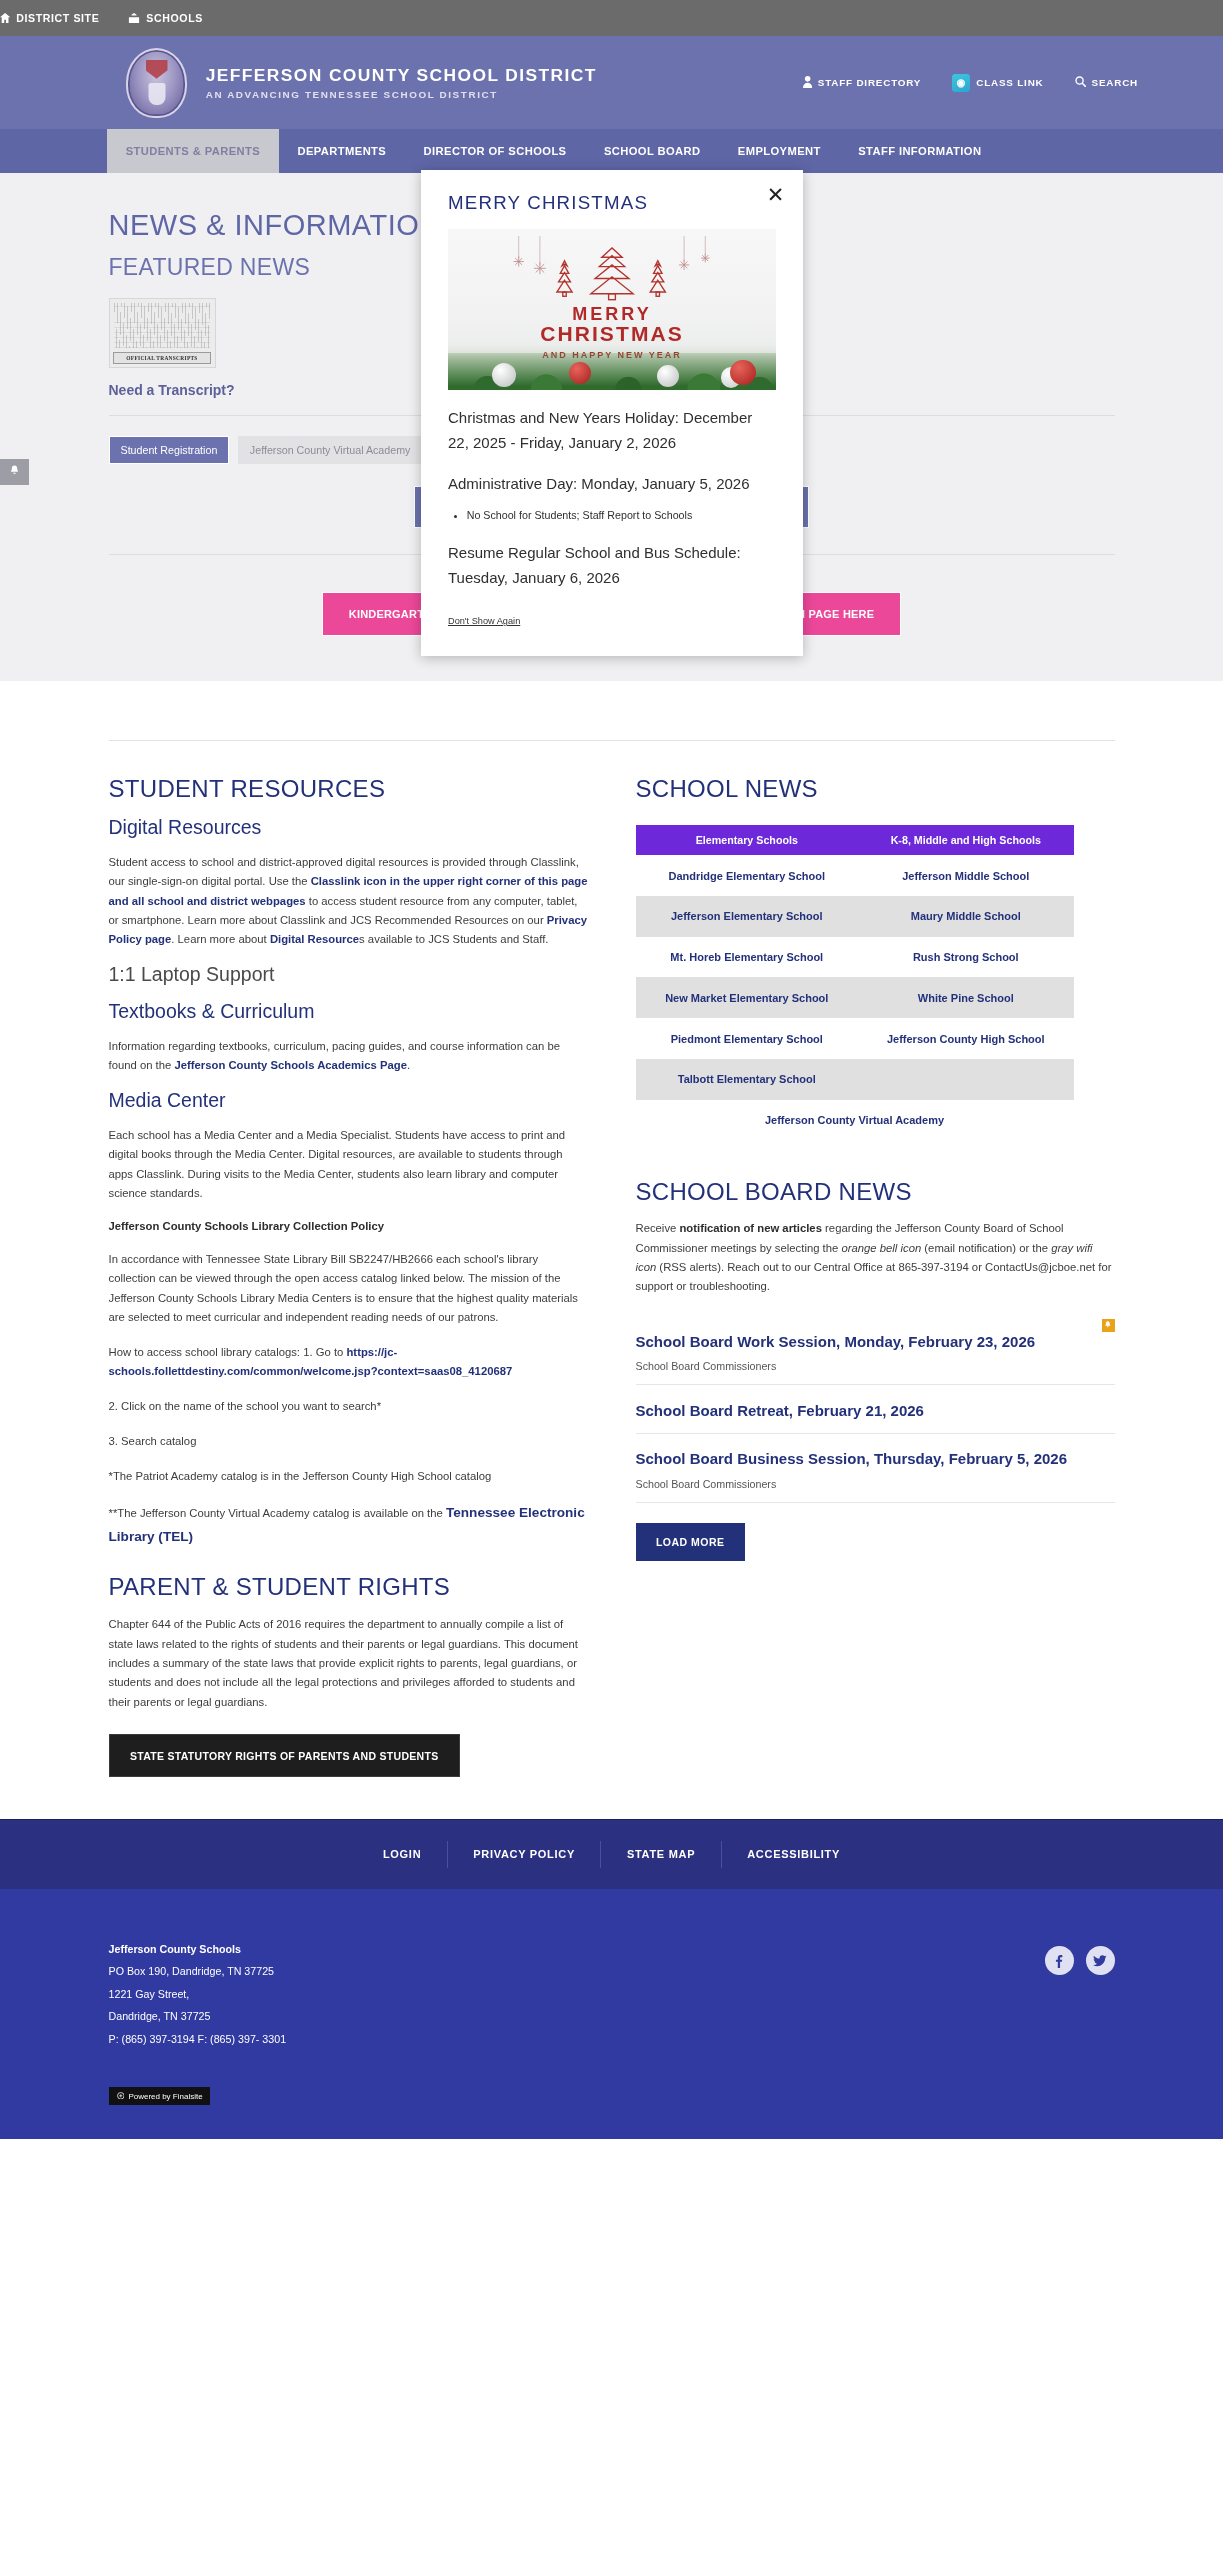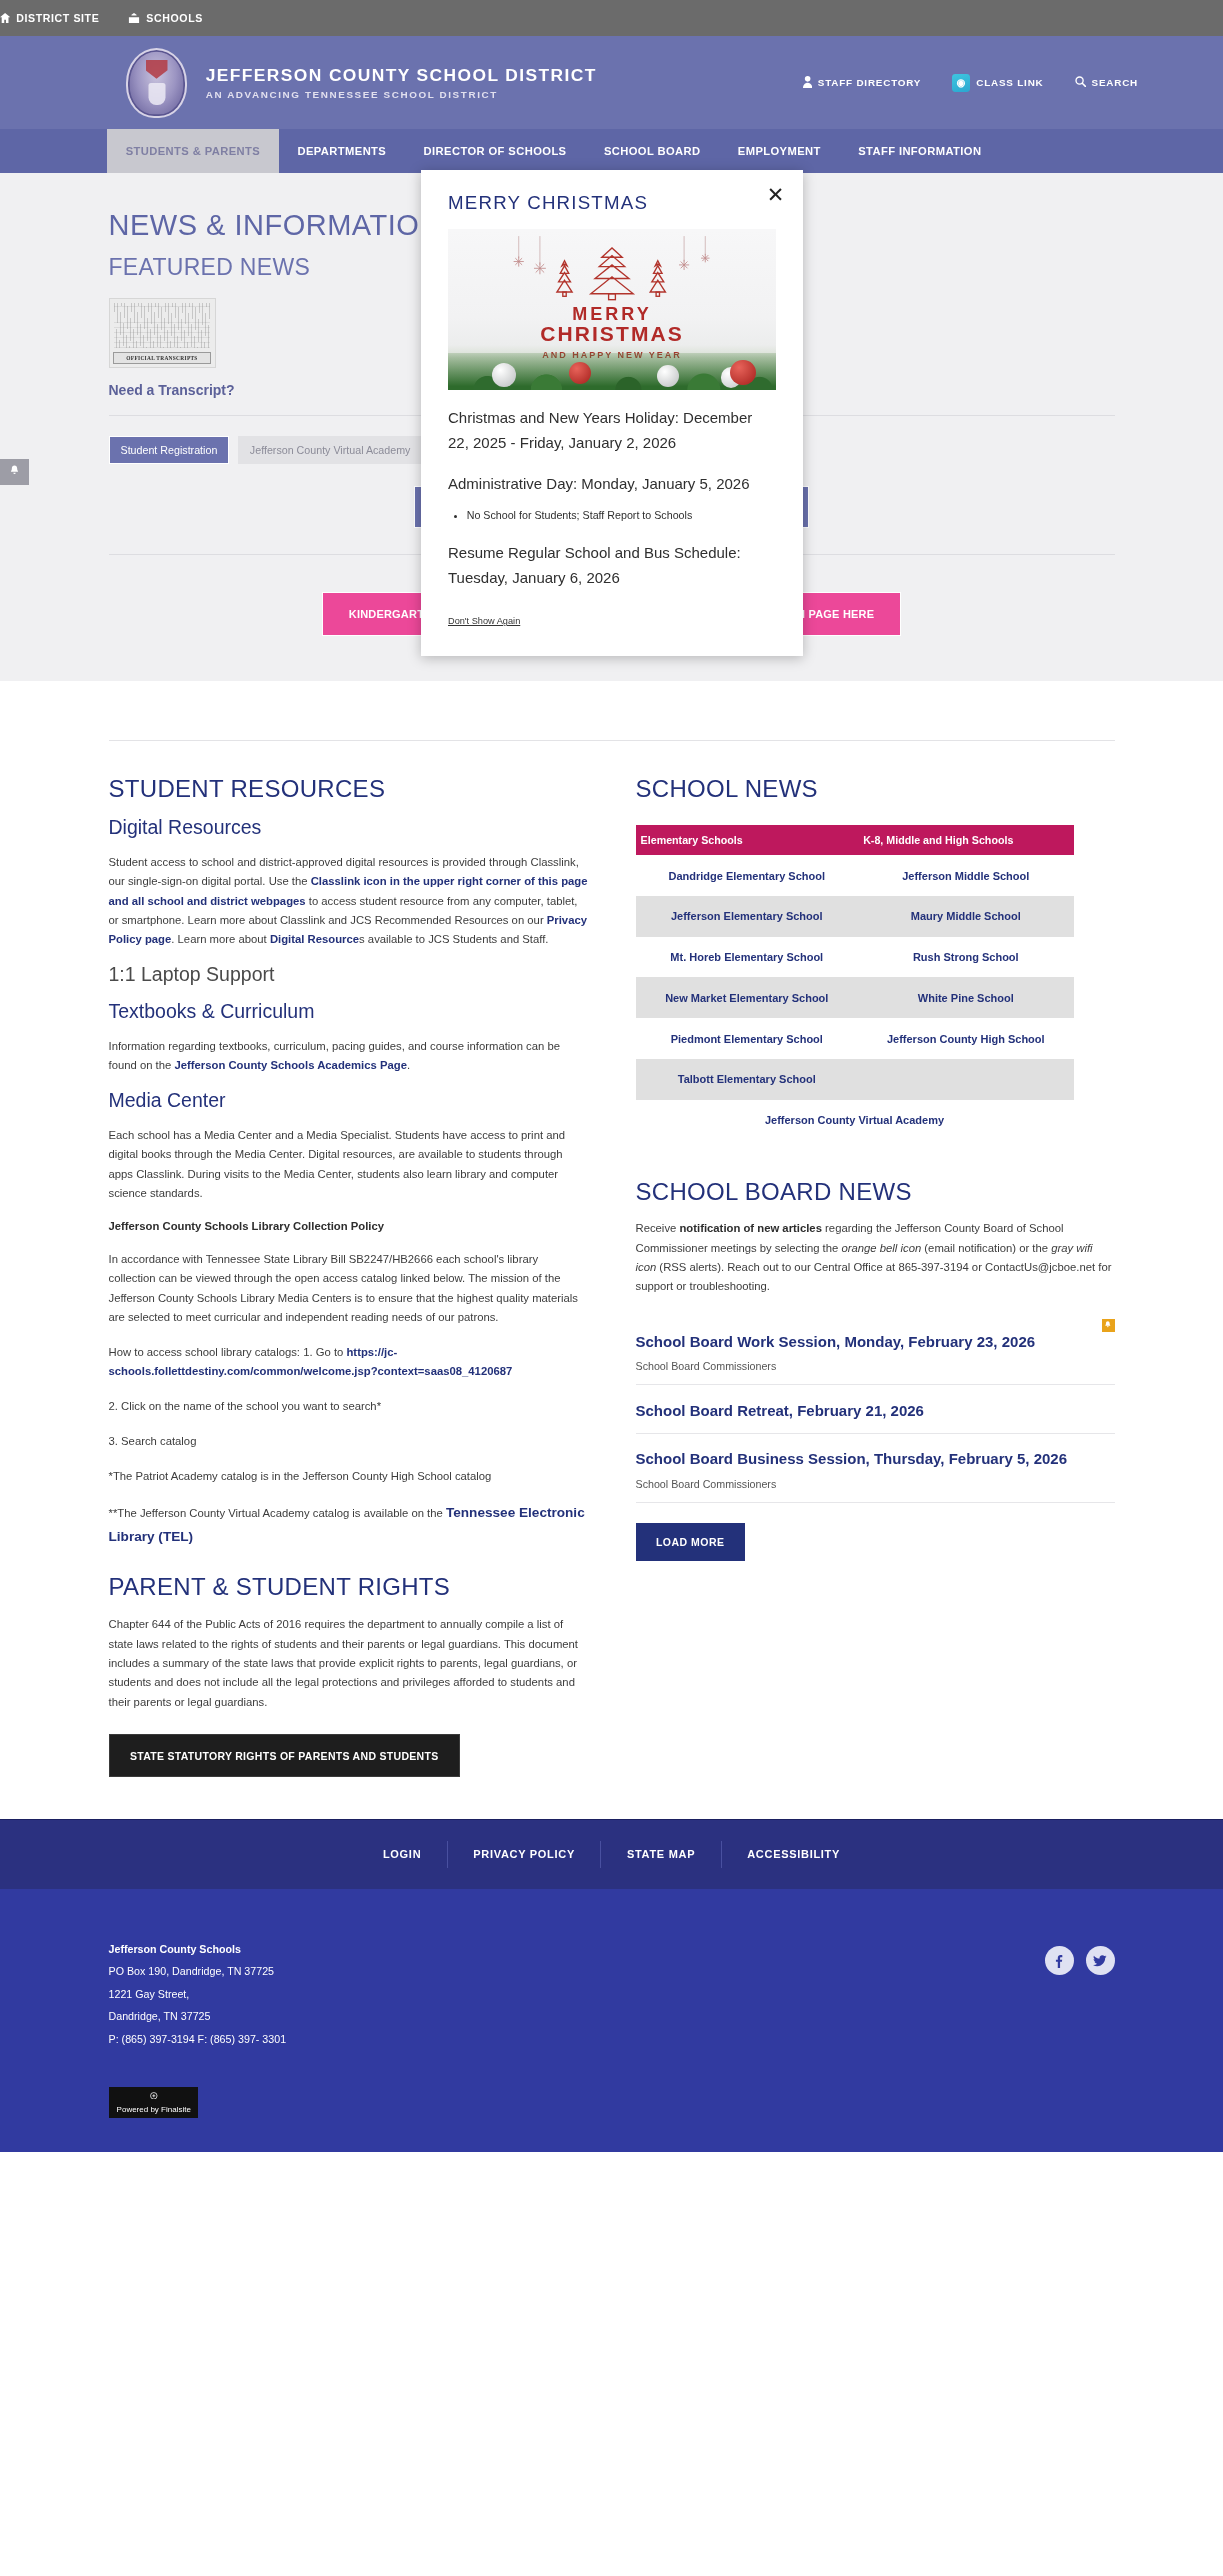--- a/index.html
+++ b/index.html
@@ -189,22 +189,22 @@
   .dark-btn {
     display:inline-block; background:#1e1e1e; color:#ffffff;
     font-size:10.5px; font-weight:700; letter-spacing:0.3px;
     padding: 14.4px 20.4px; margin-top: 22px; cursor:pointer;
     border:0.8px solid #3a3a3a;
   }
 
   
   .school-table { margin-top: 22px; border-collapse: collapse; width: 438px; }
   .school-table th {
-    background:#be185d; color:#ffffff; font-size:10.7px; font-weight:700;
-    padding: 9.3px 5.1px; text-align:left;
+    background:#6d28d9; color:#ffffff; font-size:10.7px; font-weight:700;
+    padding: 9.3px 5.1px; text-align:center;
   }
   .school-table td {
     color:#23317a; font-size:11px; font-weight:700;
     padding: 14.4px 5.1px; text-align:center; cursor:pointer;
   }
   .school-table tr.odd td { background:#ffffff; }
   .school-table tr.even td { background:#e0e0e0; }
 
   
   .board-news { margin-top: 37px; }
@@ -242,22 +242,22 @@
   .footer-inner { width: 1006px; margin:0 auto; display:flex; justify-content:space-between; }
   .footer-addr { color:#ffffff; font-size:10.7px; line-height:2.1; }
   .footer-addr .name { font-weight:700; }
   .socials { display:flex; gap: 12px; align-items:flex-start; padding-top: 8.5px; }
   .social {
     width:29px; height:29px; border-radius:50%; background:#dfe1f2;
     display:flex; align-items:center; justify-content:center; cursor:pointer;
   }
   .powered {
     background:#111111; color:#ffffff; font-size:8px;
-    padding: 4.2px 7.6px; display:inline-flex; align-items:center; gap:4.2px;
-    margin-left: 109px; margin-top: 37px; cursor:pointer;flex-direction:column;
+    padding: 4.2px 7.6px; display:inline-flex; align-items:flex-start; gap:4.2px;
+    margin-left: 109px; margin-top: 37px; cursor:pointer;
   }
 
   
   .edge-tab {
     position:absolute; left:0; top:459px;
     width: 29px; height: 25.5px; background:#9d9da6;
     display:flex; align-items:center; justify-content:center;
     cursor:pointer; z-index: 40;
   }
 

